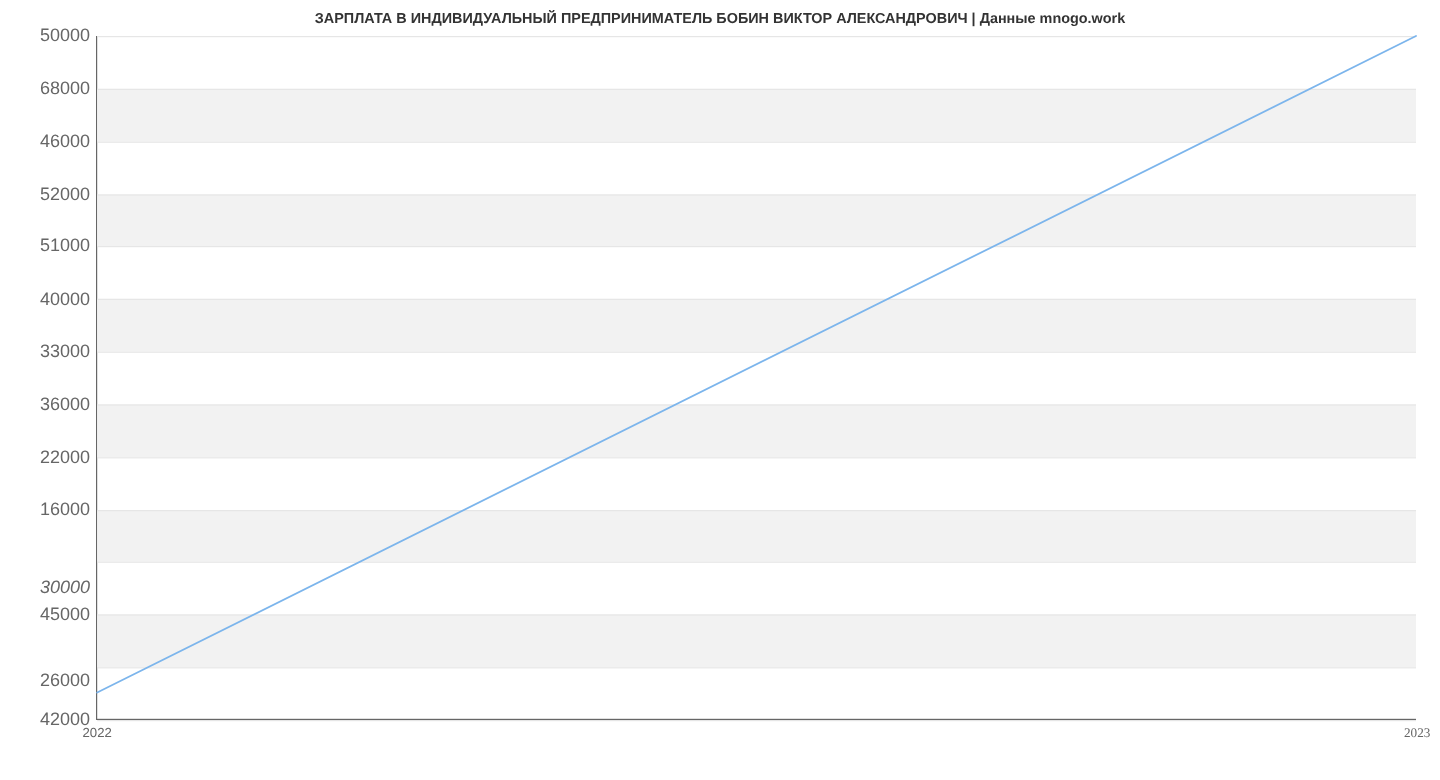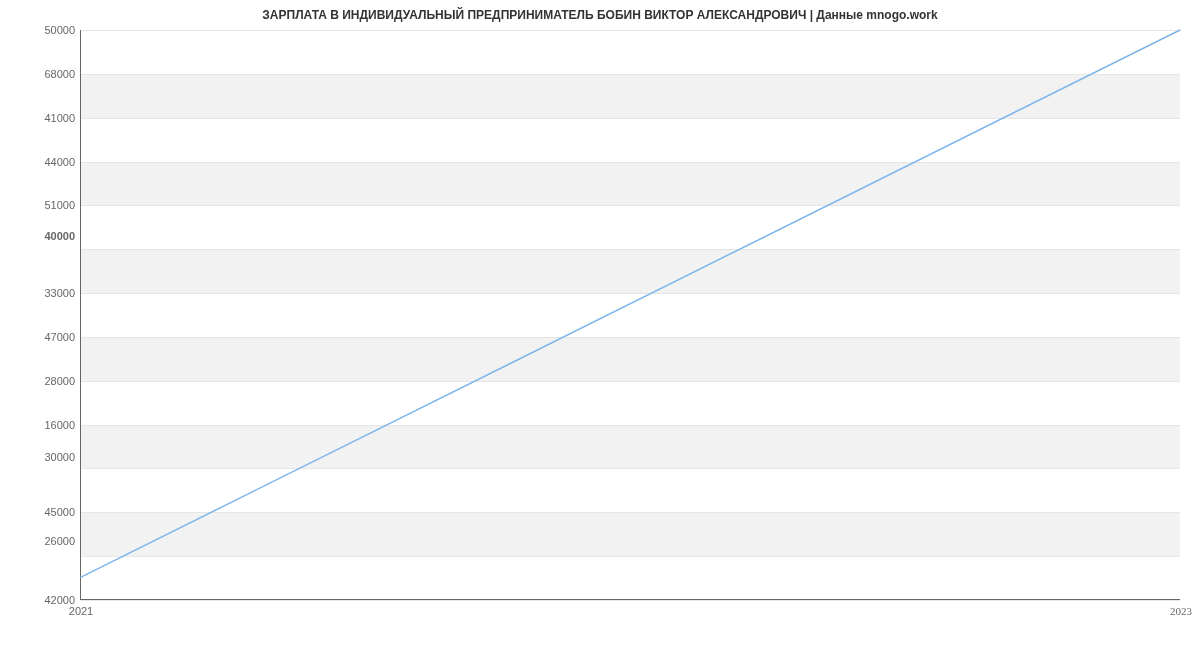--- a/index.html
+++ b/index.html
@@ -49,21 +49,21 @@
     width: 100%;
     height: 0;
     border-top: 1px solid #e6e6e6;
     z-index: 1;
   }
   .y-label {
     position: absolute;
     right: 100%;
     margin-right: 6px;
     transform: translateY(-50%);
-    font-size: 11px;
+    font-size: 15px;
     color: #666666;
     white-space: nowrap;
   }
   .x-label {
     position: absolute;
     top: 100%;
     margin-top: 6px;
     transform: translateX(-50%);
     font-size: 11px;
     color: #666666;
@@ -90,41 +90,41 @@
       </svg>
   <div class="band" style="top: 482.308px; height: 43.8462px;"></div>
       <div class="band" style="top: 394.615px; height: 43.8462px;"></div>
       <div class="band" style="top: 306.923px; height: 43.8462px;"></div>
       <div class="band" style="top: 219.231px; height: 43.8462px;"></div>
       <div class="band" style="top: 131.538px; height: 43.8462px;"></div>
       <div class="band" style="top: 43.8462px; height: 43.8462px;"></div>
       <div class="grid-line" style="top: 570px;"></div>
       <div class="y-label" style="top: 570px;">42000</div>
       <div class="grid-line" style="top: 526.154px;"></div>
-      <div class="y-label" style="top: 511px; text-align: right;">26000</div>
+      <div class="y-label" style="top: 537px; text-align: right;">26000</div>
       <div class="grid-line" style="top: 482.308px;"></div>
       <div class="y-label" style="top: 482.308px;">45000</div>
       <div class="grid-line" style="top: 438.462px;"></div>
-      <div class="y-label" style="top: 427px;">30000</div>
+      <div class="y-label" style="top: 460px; font-style: italic;">30000</div>
       <div class="grid-line" style="top: 394.615px;"></div>
       <div class="y-label" style="top: 394.615px;">16000</div>
       <div class="grid-line" style="top: 350.769px;"></div>
-      <div class="y-label" style="top: 350.769px;">28000</div>
+      <div class="y-label" style="top: 350.769px;">22000</div>
       <div class="grid-line" style="top: 306.923px;"></div>
-      <div class="y-label" style="top: 306.923px;">47000</div>
+      <div class="y-label" style="top: 306.923px;">36000</div>
       <div class="grid-line" style="top: 263.077px;"></div>
       <div class="y-label" style="top: 263.077px;">33000</div>
       <div class="grid-line" style="top: 219.231px;"></div>
-      <div class="y-label" style="top: 206px; font-weight: bold;">40000</div>
+      <div class="y-label" style="top: 220px;">40000</div>
       <div class="grid-line" style="top: 175.385px;"></div>
       <div class="y-label" style="top: 175.385px;">51000</div>
       <div class="grid-line" style="top: 131.538px;"></div>
-      <div class="y-label" style="top: 131.538px;">44000</div>
+      <div class="y-label" style="top: 131.538px;">52000</div>
       <div class="grid-line" style="top: 87.6923px;"></div>
-      <div class="y-label" style="top: 87.6923px;">41000</div>
+      <div class="y-label" style="top: 87.6923px;">46000</div>
       <div class="grid-line" style="top: 43.8462px;"></div>
       <div class="y-label" style="top: 43.8462px;">68000</div>
       <div class="grid-line" style="top: 0px;"></div>
       <div class="y-label" style="top: 0px;">50000</div>
-      <div class="x-label" style="left: 0px;">2021</div>
+      <div class="x-label" style="left: 0px;">2022</div>
       <div class="x-label" style="left: 1100px; font-family: Liberation Serif, serif;">2023</div>
     </div>
 </div>
 
 </body></html>

